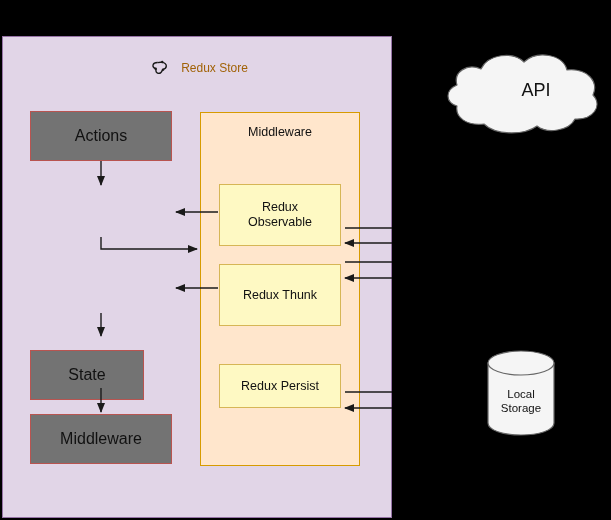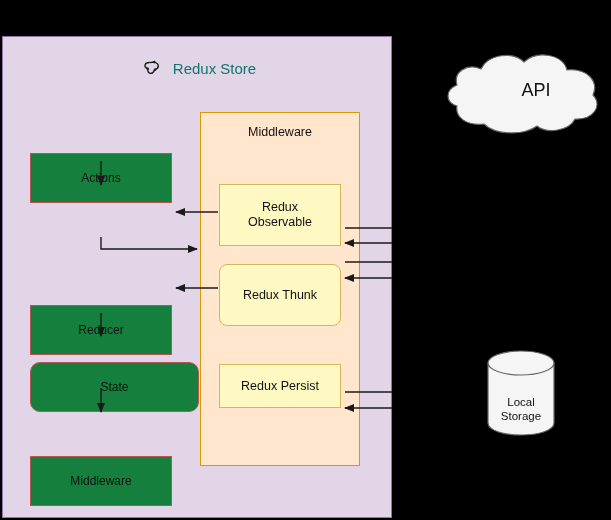--- a/index.html
+++ b/index.html
@@ -42,74 +42,72 @@
   #store-header {
     position: absolute;
     left: 2px; top: 52px;
     width: 390px; height: 32px;
     display: flex;
     align-items: center;
     justify-content: center;
     gap: 9px;
   }
   #store-title {
-    font-size: 15px;
-    color: #0f766e;
+    font-size: 12px;
+    color: #a16207;
   }
   #redux-logo { width: 26px; height: 26px; display:block; }
 
   
   .redbox {
-    background: #15803d;
+    background: #737373;
     border: 1px solid #b85450;
-    font-size: 12px;
-    margin-top: 42px;
+    font-size: 16px;
   }
   #node-actions   { left: 30px; top: 111px;  width: 142px; height: 50px; }
   #node-dispatch  { left: 30px; top: 187px;  width: 142px; height: 50px; }
   #node-reducer   { left: 30px; top: 263px;  width: 142px; height: 50px; }
-  #node-state     { left: 30px; top: 320px;  width: 169px; height: 50px; border-radius: 10px; }
+  #node-state     { left: 30px; top: 350px;  width: 114px; height: 50px; }
   #node-selectors { left: 30px; top: 414px;  width: 142px; height: 50px; }
 
   
   #node-middleware {
     left: 200px; top: 112px;
     width: 160px; height: 354px;
     background: #ffe6cc;
     border: 1px solid #d79b00;
     align-items: flex-start;
     padding-top: 12px;
     font-size: 12.5px;
   }
   
   .yellowbox {
     background: #fef9c3;
     border: 1px solid #d6b656;
     font-size: 12.5px;
   }
   #node-redux-observable { left: 219px; top: 184px; width: 122px; height: 62px; }
-  #node-redux-thunk      { left: 219px; top: 264px; width: 122px; height: 62px; border-radius: 8px; }
+  #node-redux-thunk      { left: 219px; top: 264px; width: 122px; height: 62px; }
   #node-redux-persist    { left: 219px; top: 364px; width: 122px; height: 44px; }
 
   
   #node-api-label {
     left: 456px; top: 80px; width: 160px; height: 22px;
     font-size: 18px;
   }
   #node-services {
     left: 441px; top: 211px;
     width: 160px; height: 76px;
     background: #d5e8d4;
     border: 1px solid #82b366;
     font-size: 12.5px;
   }
   #node-localstorage-label {
     left: 489px; top: 386px; width: 64px; height: 32px;
     font-size: 11.5px;
-    margin-top: 8px;
   }
   svg.shape { position: absolute; overflow: visible; }
 </style>
 </head>
 <body>
 
 <div id="canvas">
 
   <div class="node" id="redux-store"></div>
 
@@ -122,21 +120,20 @@
         <path d="M19.6 9.0 c-1.8 -0.25 -3.8 -0.05 -5.1 0.3"></path>
       </g>
       <circle cx="20.0" cy="8.6" r="1.5" fill="#1a1a1a"></circle>
       <circle cx="21.0" cy="18.0" r="1.5" fill="#1a1a1a"></circle>
       <circle cx="11.9" cy="17.0" r="1.5" fill="#1a1a1a"></circle>
     </svg>
     <span id="store-title">Redux Store</span>
   </div>
 
   <div class="node redbox" id="node-actions">Actions</div>
-  <div class="node redbox" id="node-reducer">Reducer</div>
   <div class="node redbox" id="node-state">State</div>
   <div class="node redbox" id="node-selectors">Middleware</div>
 
   <div class="node" id="node-middleware">Middleware</div>
   <div class="node yellowbox" id="node-redux-observable">Redux
 Observable</div>
   <div class="node yellowbox" id="node-redux-thunk">Redux Thunk</div>
   <div class="node yellowbox" id="node-redux-persist">Redux Persist</div>
 
   <svg class="shape" style="left:441px; top:48px; width:160px; height:88px;" viewBox="0 0 160 88">

